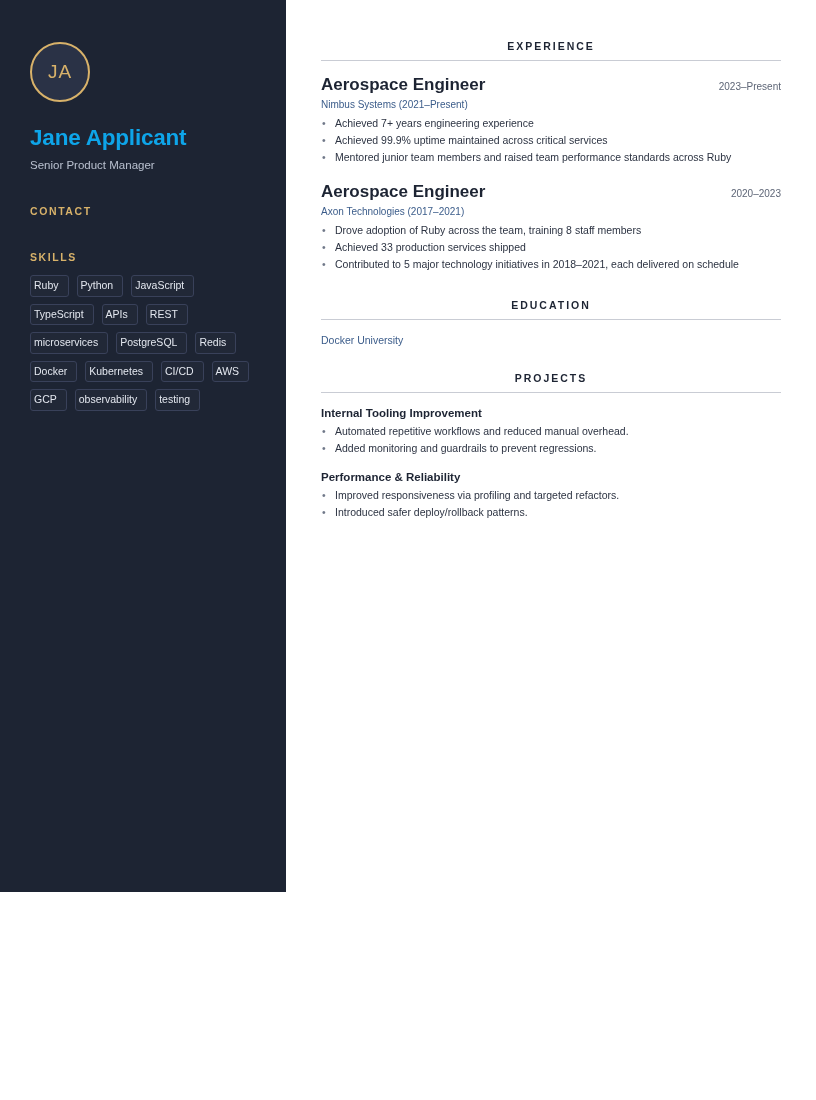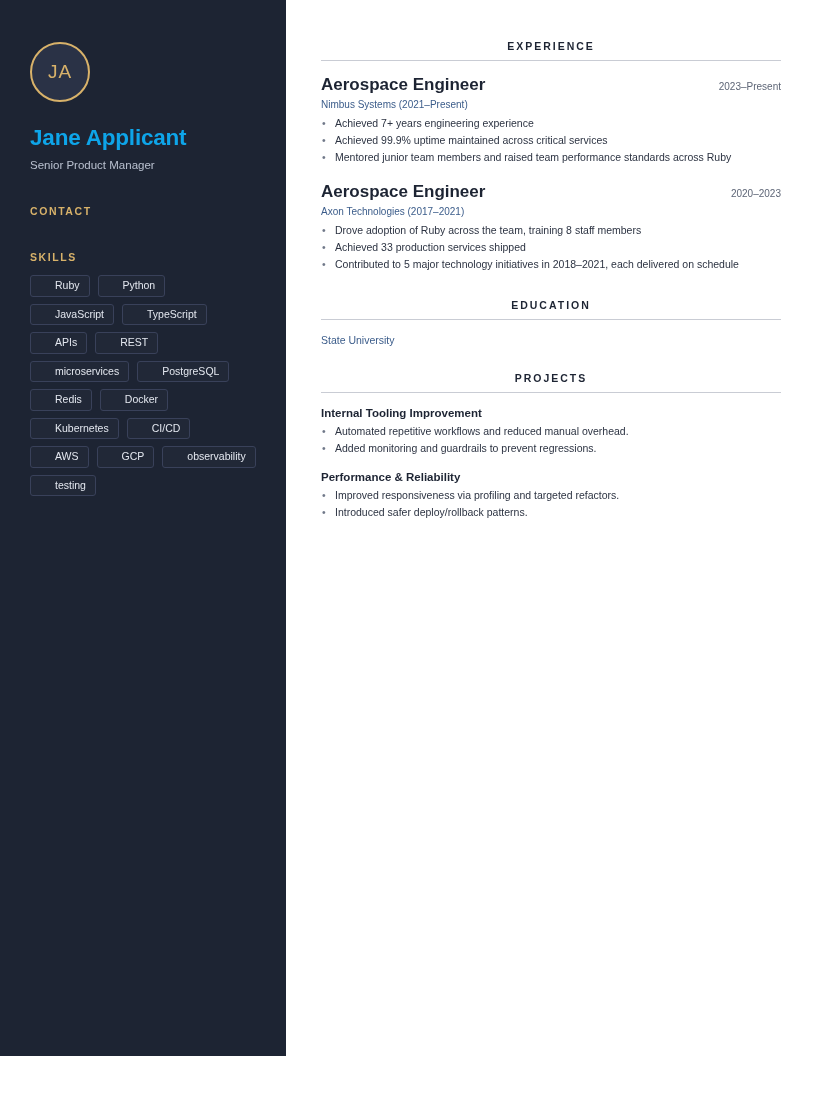--- a/index.html
+++ b/index.html
@@ -22,21 +22,21 @@
     height: 1100px;
     background: #ffffff;
   }
 
   
   .sidebar {
     position: absolute;
     left: 0;
     top: 0;
     width: 286px;
-    height: 1056px;
+    height: 892px;
     background: #1d2433;
     color: #ffffff;
     padding: 42px 30px 0 30px;
   }
   .avatar {
     width: 60px;
     height: 60px;
     border-radius: 50%;
     border: 2px solid #d8b26a;
     background: #2a3246;
@@ -79,21 +79,21 @@
   .skills {
     margin-top: 12px;
     display: flex;
     flex-wrap: wrap;
     gap: 7px 8px;
     max-width: 226px;
   }
   .chip {
     border: 1px solid #39415a;
     border-radius: 3px;
-    padding: 4px 9px 5px 24px;
+    padding: 4px 9px 5px 3px;
     font-size: 10.5px;
     color: #e3e7ef;
     background: rgba(255,255,255,0.02);
     line-height: 1;
     white-space: nowrap;
   }
 
   
   .main {
     position: absolute;
@@ -236,21 +236,21 @@
               <li>Contributed to 5 major technology initiatives in 2018–2021, each delivered on schedule</li>
             </ul>
           </div>
         </div>
     </section>
 
     <section class="section section-gap-top">
       <div class="section-title">EDUCATION</div>
       <div id="education-entries">
           <div class="entry">
-            <div class="edu-school">State University</div>
+            <div class="edu-school">Docker University</div>
           </div>
         </div>
     </section>
 
     <section class="section section-gap-top">
       <div class="section-title">PROJECTS</div>
       <div id="project-entries">
           <div class="proj">
             <div class="proj-title">Internal Tooling Improvement</div>
             <ul class="bullets">

